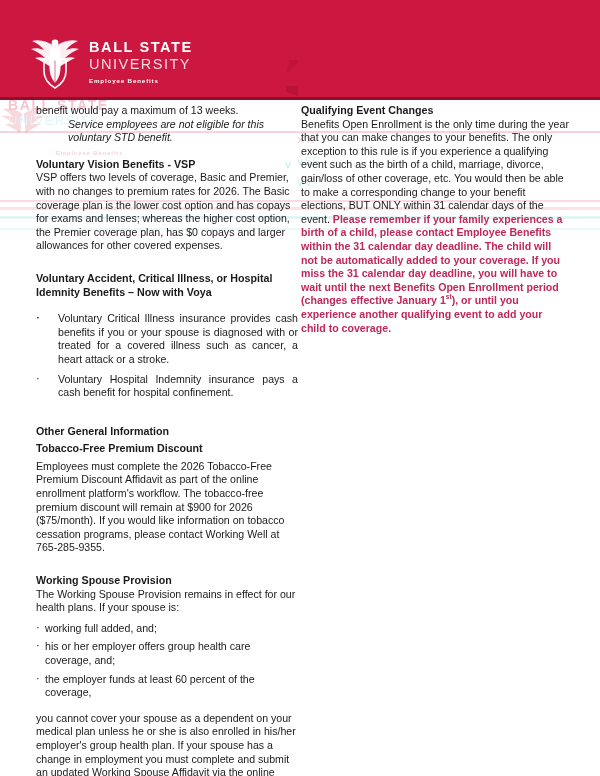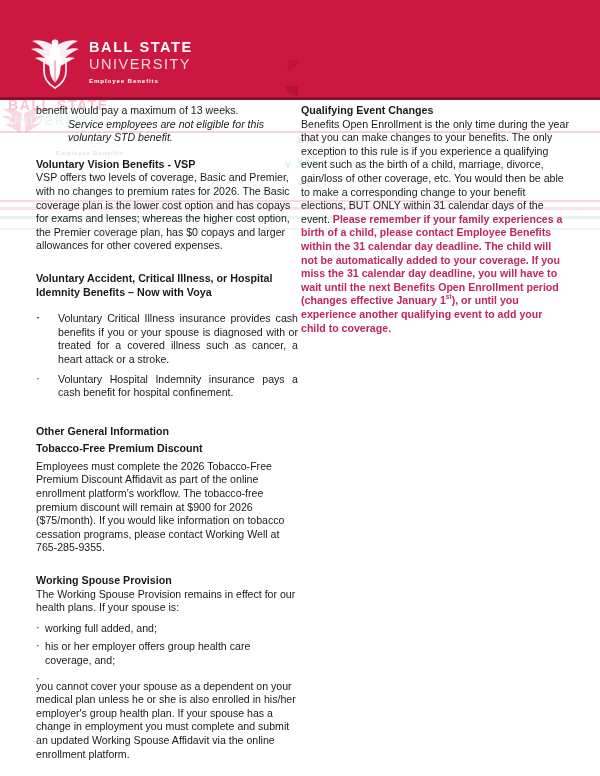--- a/index.html
+++ b/index.html
@@ -346,20 +346,21 @@
     <div class="bullet-item-flat">
       <span class="dot">·</span>
       <span>working full added, and;</span>
     </div>
     <div class="bullet-item-flat">
       <span class="dot">·</span>
       <span>his or her employer offers group health care coverage, and;</span>
     </div>
     <div class="bullet-item-flat">
       <span class="dot">·</span>
+      <span>the employer funds at least 60 percent of the coverage,</span>
     </div>
   </div>
 
   <div class="spacer-sm"></div>
 
   <p class="para">you cannot cover your spouse as a dependent on your medical plan unless he or she is also enrolled in his/her employer's group health plan. If your spouse has a change in employment you must complete and submit an updated Working Spouse Affidavit via the online enrollment platform.</p>
 </div>
 
 <div class="col col-right">
   <p class="heading">Qualifying Event Changes</p>

